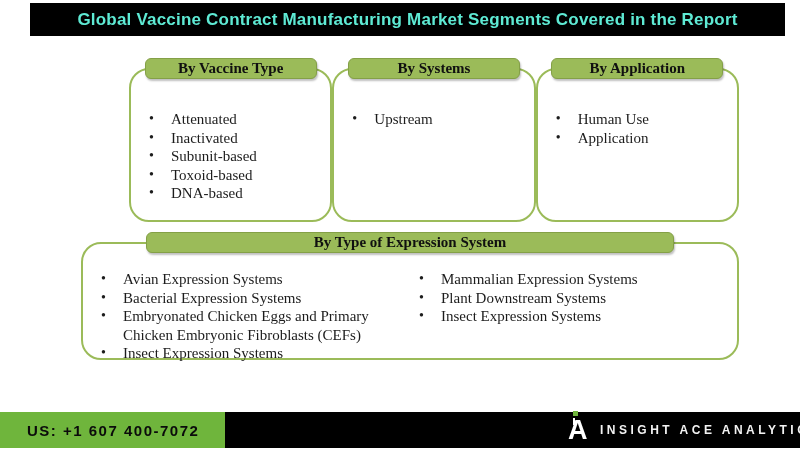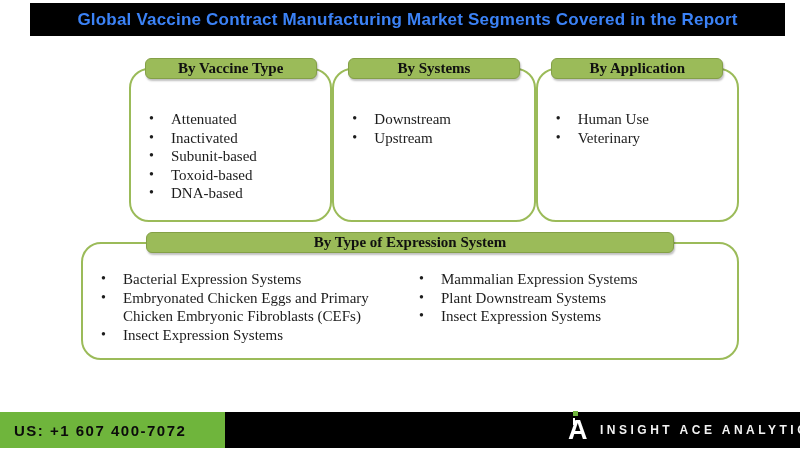--- a/index.html
+++ b/index.html
@@ -9,21 +9,21 @@
     background:#ffffff;
     font-family:"Liberation Serif", serif;
     overflow:hidden;
   }
 
   
   .title-bar {
     position:absolute; left:30px; top:3px; width:755px; height:33px;
     background:#000000;
     display:flex; align-items:center; justify-content:center;
-    color:#3b82f6;
+    color:#5eead4;
     font-family:"Liberation Sans", sans-serif;
     font-weight:bold; font-size:17px; letter-spacing:0.2px;
     text-align:center;
   }
 
   
   .panels-row {
     position:absolute; left:81px; top:58px; width:658px; height:164px;
     display:flex; justify-content:space-between;padding-left:48px;
   }
@@ -67,21 +67,21 @@
 
   
   .footer {
     position:absolute; left:0; top:412px; width:800px; height:36px;
     background:#000000;
   }
   .phone-box {
     position:absolute; left:0; top:0; width:225px; height:36px;
     background:#6fb53c;
     display:flex; align-items:center;
-    padding-left:14px;
+    padding-left:27px;
     font-family:"Liberation Sans", sans-serif;
     font-weight:bold; font-size:15px; letter-spacing:1.5px;
     color:#0b0b0b;
   }
   .brand-logo { position:absolute; left:568px; top:-4px; width:26px; height:40px; }
   .logo-dot {
     position:absolute; left:5px; top:3px; width:5px; height:5px;
     background:#6fb53c;
   }
   .logo-letter {
@@ -122,43 +122,43 @@
         <li>Toxoid-based</li>
         <li>DNA-based</li>
       </ul>
     </div>
   </div>
 
   <div class="panel">
     <div class="panel-tab">By Systems</div>
     <div class="panel-body">
       <ul class="panel-list">
-        <li>Downstream</li>
         <li>Upstream</li>
       </ul>
     </div>
   </div>
 
   <div class="panel">
     <div class="panel-tab">By Application</div>
     <div class="panel-body">
       <ul class="panel-list">
         <li>Human Use</li>
-        <li>Veterinary</li>
+        <li>Application</li>
       </ul>
     </div>
   </div>
 
 </div>
 
 <div class="panel wide-panel">
   <div class="panel-tab">By Type of Expression System</div>
   <div class="panel-body">
     <div class="wide-cols">
       <ul class="wide-list wide-col-left">
+        <li>Avian Expression Systems</li>
         <li>Bacterial Expression Systems</li>
         <li>Embryonated Chicken Eggs and Primary Chicken Embryonic Fibroblasts (CEFs)</li>
         <li>Insect Expression Systems</li>
       </ul>
       <ul class="wide-list wide-col-right">
         <li>Mammalian Expression Systems</li>
         <li>Plant Downstream Systems</li>
         <li>Insect Expression Systems</li>
       </ul>
     </div>

